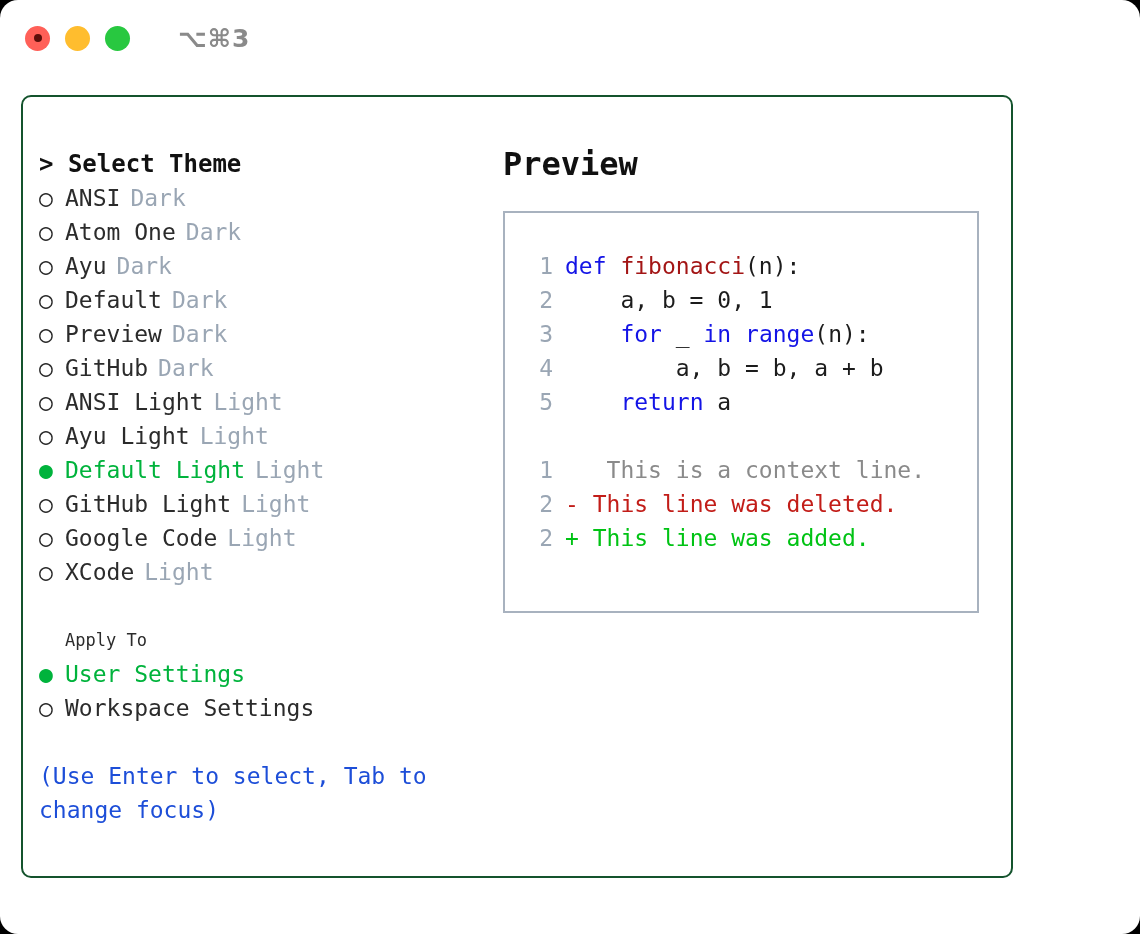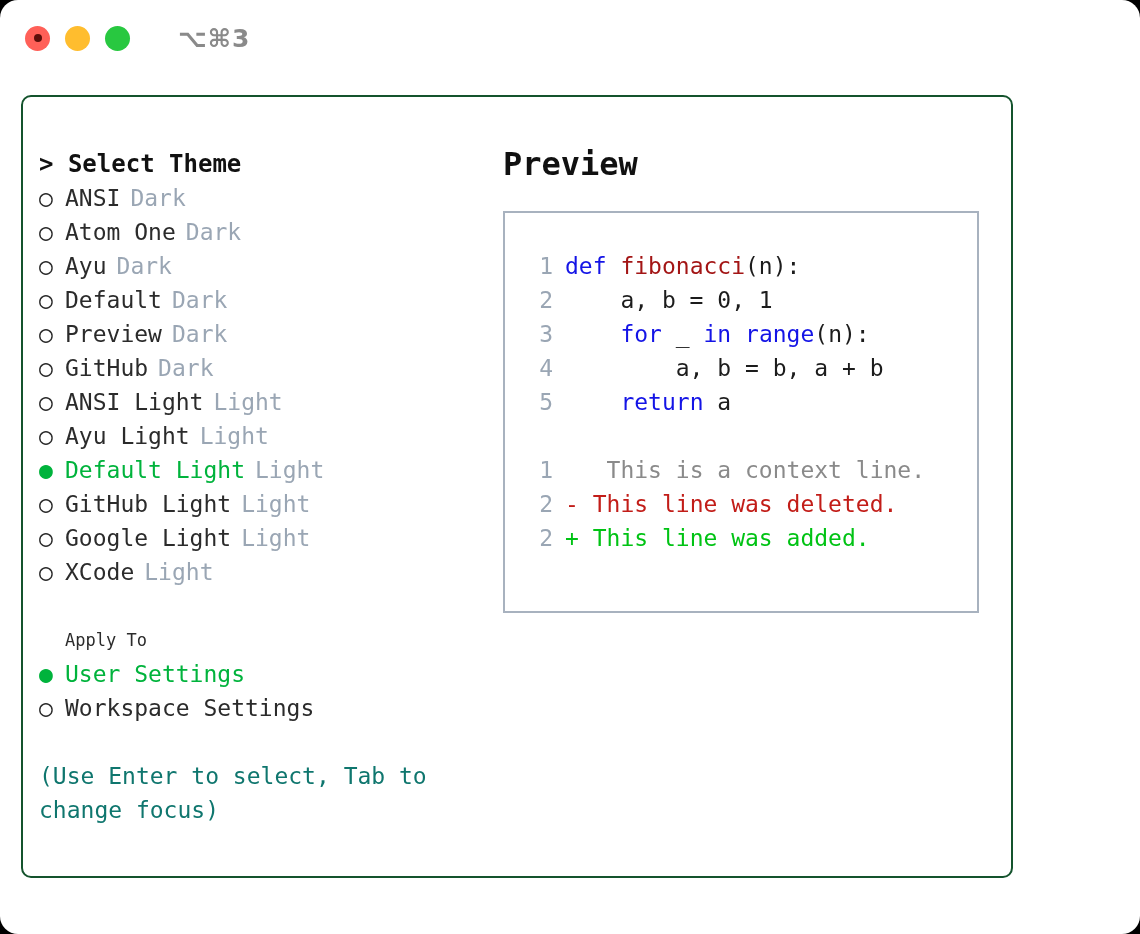--- a/index.html
+++ b/index.html
@@ -134,21 +134,21 @@
     color: #2b2b2b;
     line-height: 34px;
     padding-left: 26px;
     white-space: pre;
   }
 
   .hint {
     margin-top: 34px;
     font-size: 23px;
     line-height: 34px;
-    color: #0f766e;
+    color: #1d4ed8;
     width: 410px;
     white-space: pre-wrap;
   }
 
   
   .right-col {
     position: absolute;
     left: 480px;
     top: 50px;
     width: 500px;
@@ -218,21 +218,21 @@
             <div class="theme-row"><span class="marker">○</span><span class="row-label">ANSI</span><span class="row-badge">Dark</span></div>
             <div class="theme-row"><span class="marker">○</span><span class="row-label">Atom One</span><span class="row-badge">Dark</span></div>
             <div class="theme-row"><span class="marker">○</span><span class="row-label">Ayu</span><span class="row-badge">Dark</span></div>
             <div class="theme-row"><span class="marker">○</span><span class="row-label">Default</span><span class="row-badge">Dark</span></div>
             <div class="theme-row"><span class="marker">○</span><span class="row-label">Preview</span><span class="row-badge">Dark</span></div>
             <div class="theme-row"><span class="marker">○</span><span class="row-label">GitHub</span><span class="row-badge">Dark</span></div>
             <div class="theme-row"><span class="marker">○</span><span class="row-label">ANSI Light</span><span class="row-badge">Light</span></div>
             <div class="theme-row"><span class="marker">○</span><span class="row-label">Ayu Light</span><span class="row-badge">Light</span></div>
             <div class="theme-row selected"><span class="marker sel">●</span><span class="row-label">Default Light</span><span class="row-badge">Light</span></div>
             <div class="theme-row"><span class="marker">○</span><span class="row-label">GitHub Light</span><span class="row-badge">Light</span></div>
-            <div class="theme-row"><span class="marker">○</span><span class="row-label">Google Light</span><span class="row-badge">Light</span></div>
+            <div class="theme-row"><span class="marker">○</span><span class="row-label">Google Code</span><span class="row-badge">Light</span></div>
             <div class="theme-row"><span class="marker">○</span><span class="row-label">XCode</span><span class="row-badge">Light</span></div>
           </div>
 
         <div class="section-gap"></div>
 
         <div class="apply-title">Apply To</div>
         <div id="apply-list">
             <div class="theme-row selected"><span class="marker sel">●</span><span class="row-label">User Settings</span></div>
             <div class="theme-row"><span class="marker">○</span><span class="row-label">Workspace Settings</span></div>
           </div>

